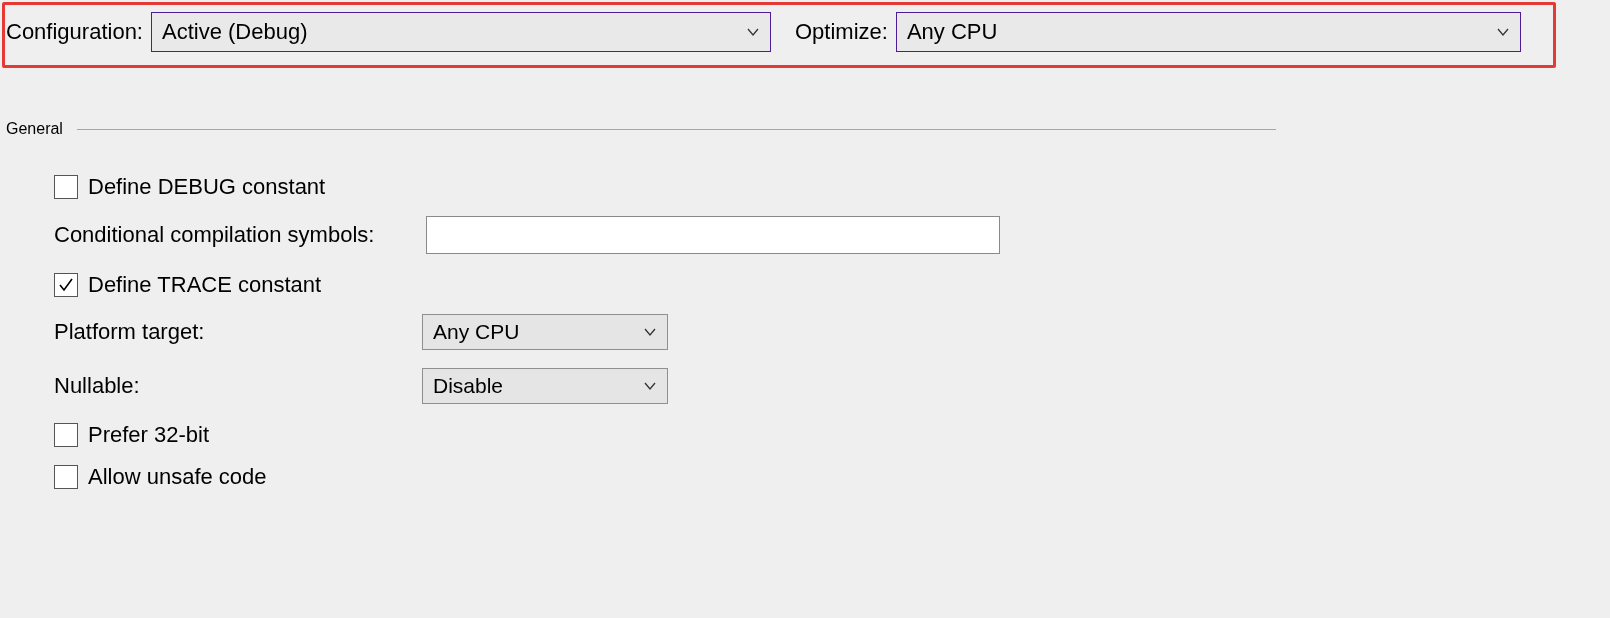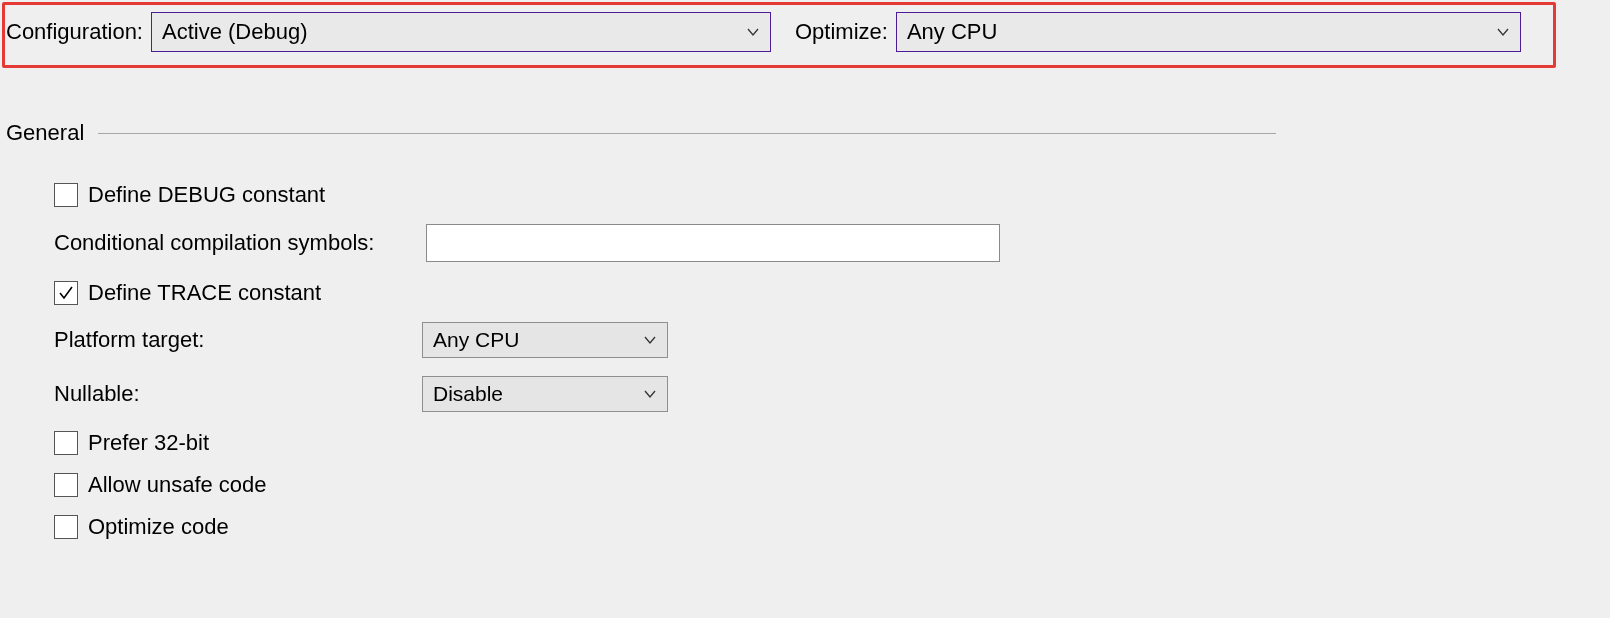--- a/index.html
+++ b/index.html
@@ -7,21 +7,21 @@
   .topbar{position:absolute;left:0;top:5px;width:1610px;height:54px;display:flex;align-items:center;padding:8px 6px;box-sizing:border-box;font-size:22px}
   .topbar .lbl{padding:0 8px 0 0}
   .topbar .gap{display:inline-block;width:24px}
   .dd{display:flex;align-items:center;justify-content:space-between;height:40px;background:#e9e9e9;border:1px solid #4c1d95;padding:0 10px;box-sizing:border-box;font-size:22px;cursor:default;user-select:none}
   .dd.config{width:620px}
   .dd.platform{width:625px}
   .dd.small{width:246px;height:36px;background:#e5e5e5;border:1px solid #8f8f8f;font-size:21px}
   .chev{width:14px;height:14px;display:inline-block}
   .chev svg{display:block}
   .section{position:absolute;left:6px;top:120px;width:1560px}
-  .section-header{display:flex;align-items:center;font-size:22px}
+  .section-header{display:flex;align-items:center;font-size:16px}
   .section-rule{flex:1;height:0;border-top:1px solid #a6a6a6;margin-left:14px;margin-right:290px}
   .form{position:relative;margin-top:36px;margin-left:48px}
   .row{display:flex;align-items:center;margin-bottom:18px;font-size:22px}
   .row.cb{margin-bottom:16px}
   .label-col{width:372px}
   .text-input{width:574px;height:38px;border:1px solid #8a8a8a;background:#fff;box-sizing:border-box;font-size:21px;padding:0 8px}
   .cb-box{width:22px;height:22px;border:1px solid #555;background:#fff;display:inline-flex;align-items:center;justify-content:center;margin-right:10px;cursor:default}
   .cb-box svg{display:block}
   .cb-label{font-size:22px}
 </style>
@@ -106,19 +106,15 @@
     <div class="row cb" style="margin-top:6px">
       <span class="cb-box"></span>
       <span class="cb-label">Prefer 32-bit</span>
     </div>
 
     <div class="row cb">
       <span class="cb-box"></span>
       <span class="cb-label">Allow unsafe code</span>
     </div>
 
-    <div class="row cb">
-      <span class="cb-box"></span>
-      <span class="cb-label">Optimize code</span>
-    </div>
 
   </div>
 </div>
 
 </body></html>

